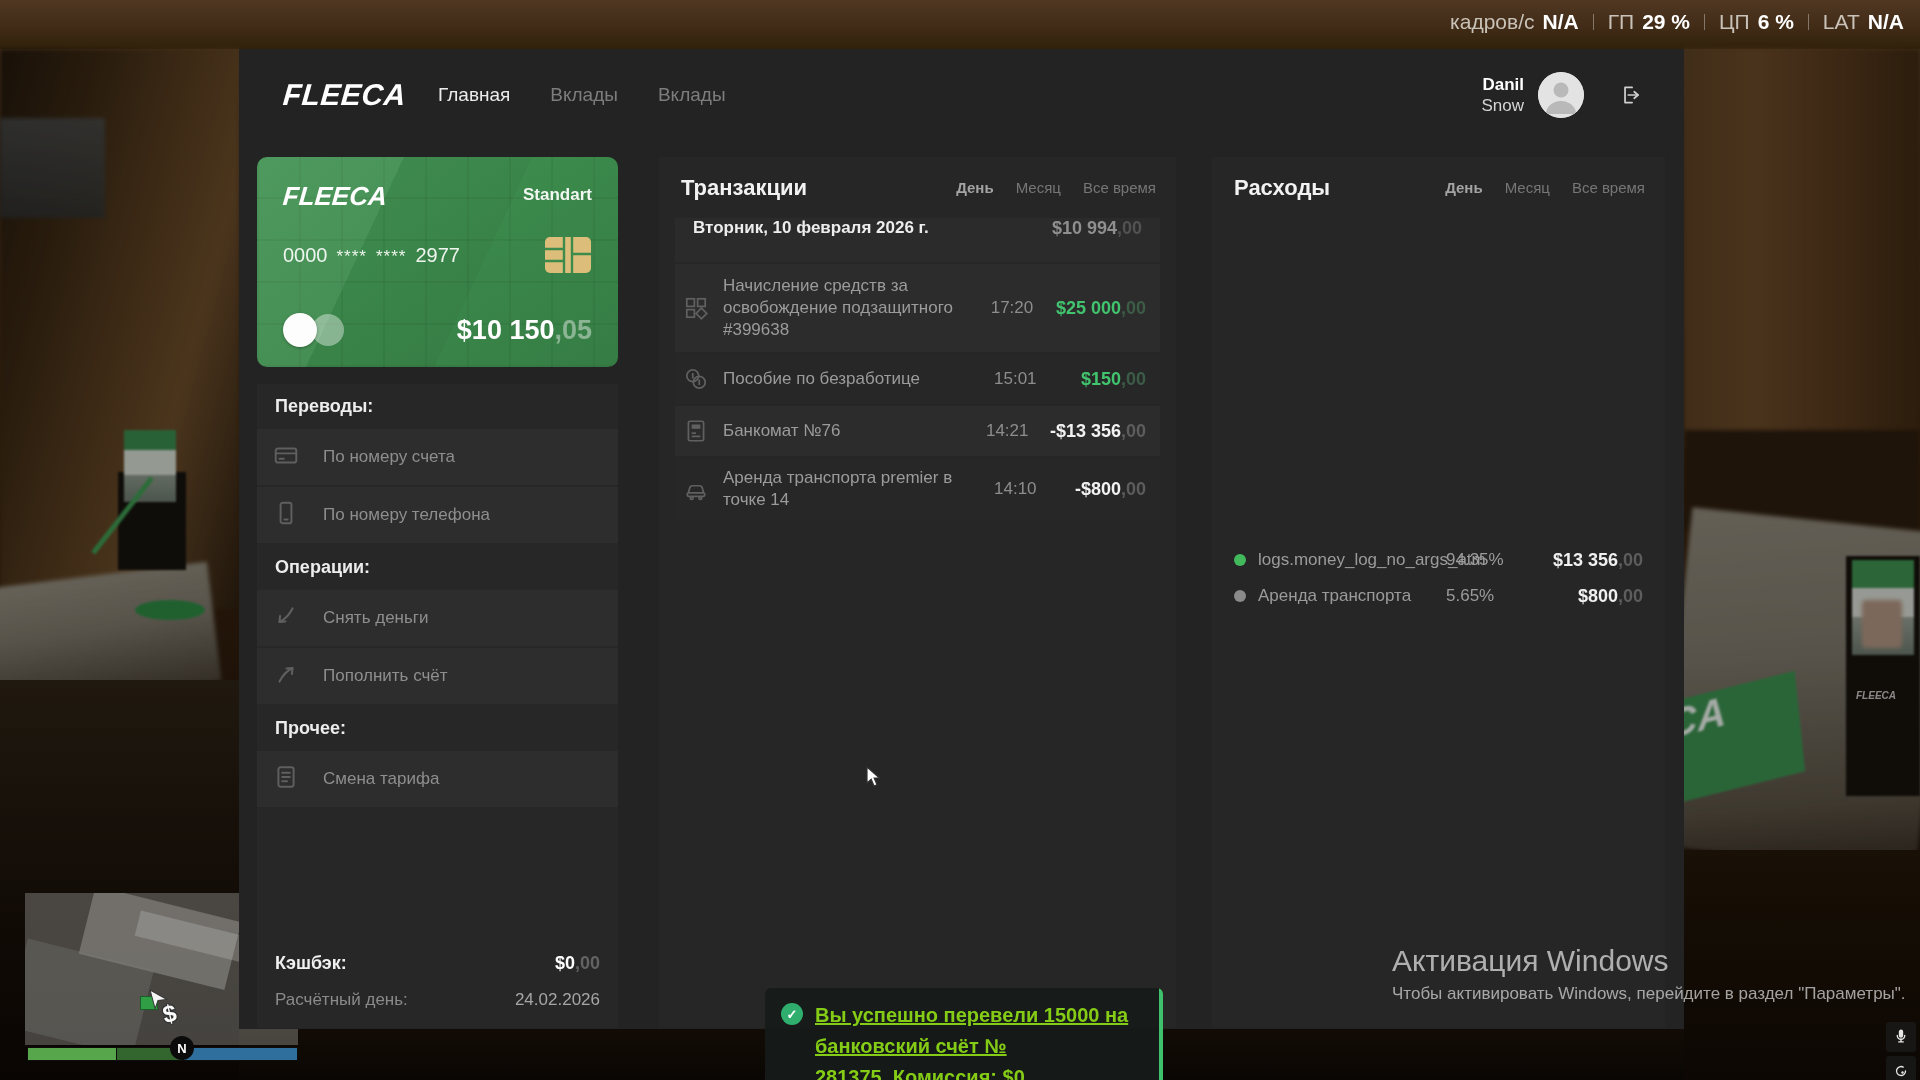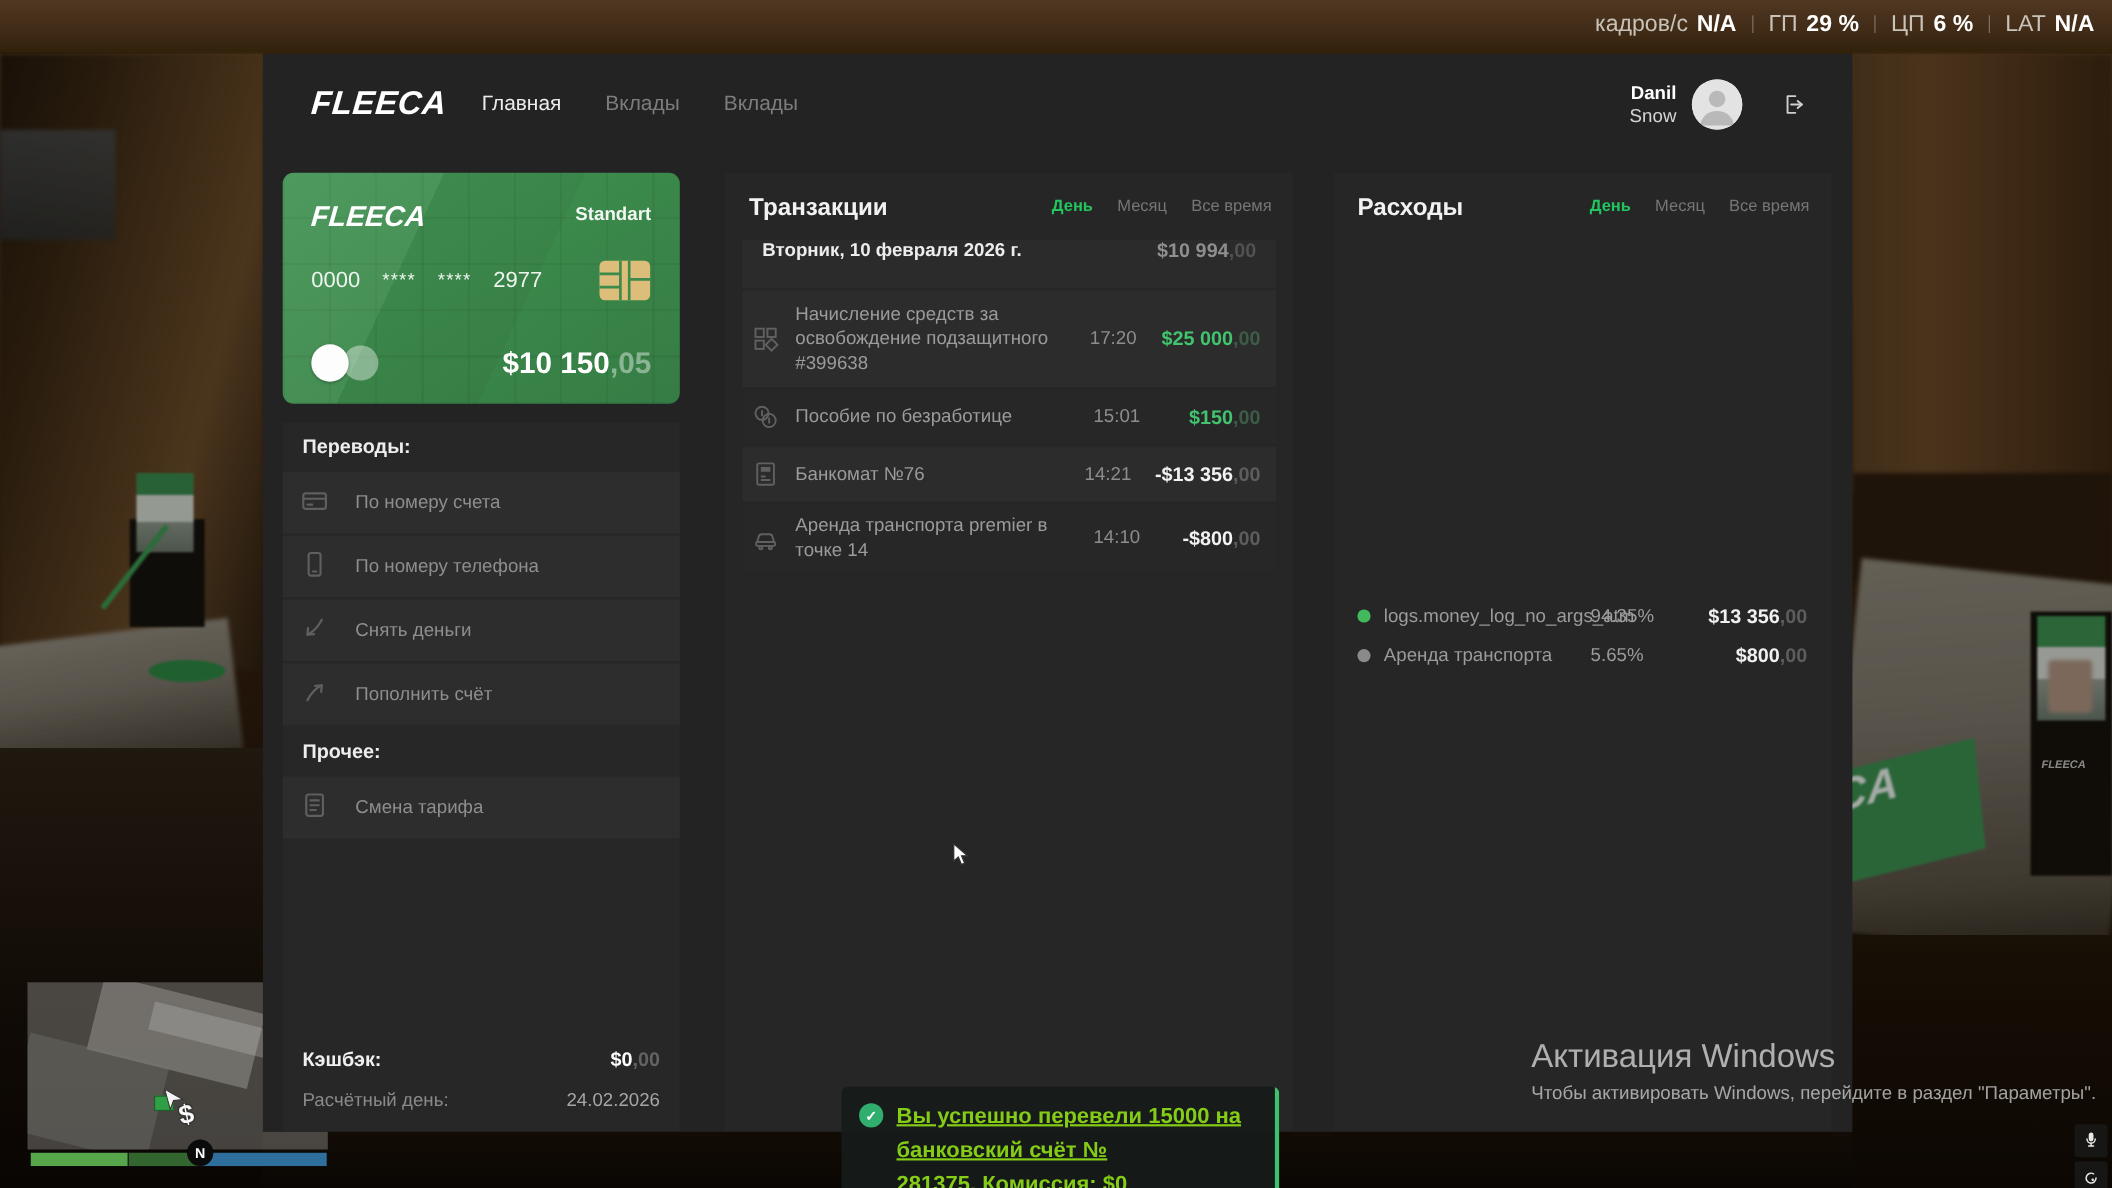--- a/index.html
+++ b/index.html
@@ -37,21 +37,21 @@
     padding:24px 26px;box-sizing:border-box;overflow:hidden;}
   .card::before{content:"";position:absolute;inset:0;
     background:linear-gradient(115deg,rgba(255,255,255,0.05) 0 32%,rgba(0,0,0,0.04) 32% 60%,transparent 60%),
       repeating-linear-gradient(0deg,rgba(0,0,0,0.05) 0 2px,transparent 2px 42px),
       repeating-linear-gradient(90deg,rgba(0,0,0,0.05) 0 2px,transparent 2px 42px);}
   .card>*{position:relative;}
   .card-row1{display:flex;justify-content:space-between;align-items:flex-start;}
   .card-logo{font-size:26px;font-weight:800;font-style:italic;color:#fff;transform:skewX(-5deg);}
   .card-tier{font-size:17px;font-weight:600;color:#f2f7f2;margin-top:4px;}
   .card-row2{display:flex;align-items:center;margin-top:24px;}
-  .card-number{font-size:20px;color:#eef5ee;display:flex;gap:20px;align-items:center;}
+  .card-number{font-size:20px;color:#eef5ee;display:flex;gap:9px;align-items:flex-end;}
   .card-stars{font-size:17px;letter-spacing:1px;}
   .chip{margin-left:auto;display:flex;}
   .card-row3{position:absolute;left:26px;right:26px;bottom:20px;display:flex;align-items:center;text-align:right;}
   .toggle{position:relative;width:64px;height:34px;cursor:pointer;}
   .toggle-ghost{position:absolute;left:29px;top:1px;width:32px;height:32px;border-radius:50%;background:rgba(255,255,255,0.40);}
   .toggle-knob{position:absolute;left:0;top:0;width:34px;height:34px;border-radius:50%;background:#fdfdfd;box-shadow:0 1px 3px rgba(0,0,0,0.3);}
   .card-balance{margin-left:auto;font-size:27px;font-weight:800;color:#fff;}
   .card-balance .cents{color:rgba(255,255,255,0.42);}
 
   
@@ -66,21 +66,21 @@
   .cashback-value .cents{color:#636363;}
   .billing-row{margin-top:16px;}
   .billing-label{font-size:17px;color:#8a8a8a;}
   .billing-value{font-size:17px;color:#a6a6a6;}
 
   
   .col-header{display:flex;align-items:center;padding:0 20px 0 22px;height:61px;}
   .col-title{font-size:22px;font-weight:bold;color:#f2f2f2;}
   .tabs{margin-left:auto;display:flex;gap:22px;font-size:15px;}
   .tab{color:#767676;cursor:pointer;}
-  .tab.active{color:#22c55e;font-weight:bold;text-align:right;}
+  .tab.active{color:#a3a3a3;font-weight:bold;text-align:right;}
 
   
   .tx-col{position:absolute;left:420px;top:108px;width:517px;height:871px;background:#262627;}
   .tx-list{padding:0 16px;}
   .tx-date-row{height:44px;background:#2b2b2c;display:flex;align-items:flex-start;padding:0 18px;margin-bottom:2px;}
   .tx-date{font-size:17px;font-weight:bold;color:#ededed;}
   .tx-total{margin-left:auto;font-size:18px;font-weight:600;color:#8f8f8f;}
   .tx-total .cents{color:#525252;}
   .tx-row{display:flex;align-items:center;padding:0 14px 0 8px;margin-bottom:2px;}
   .tx-row.alt{background:#2c2c2d;}
@@ -269,20 +269,21 @@
       </div>
       <div class="side-row">
         <span>
           <svg width="26" height="26" viewBox="0 0 24 24" fill="none" stroke="#5f5f5f" stroke-width="1.8" stroke-linecap="round">
             <rect x="7" y="2.5" width="10" height="19" rx="2"></rect>
               <line x1="10.5" y1="18" x2="13.5" y2="18"></line>
           </svg>
         </span>
         <span class="side-row-label">По номеру телефона</span>
       </div>
+      <div class="side-section-title">Операции:</div>
       <div class="side-row">
         <span>
           <svg width="26" height="26" viewBox="0 0 24 24" fill="none" stroke="#5f5f5f" stroke-width="1.9" stroke-linecap="round" stroke-linejoin="round">
             <path d="M18 5 C15 11 11 15 6 17.5"></path>
               <polyline points="6.5,12 6,17.5 11.5,17"></polyline>
           </svg>
         </span>
         <span class="side-row-label">Снять деньги</span>
       </div>
       <div class="side-row">

